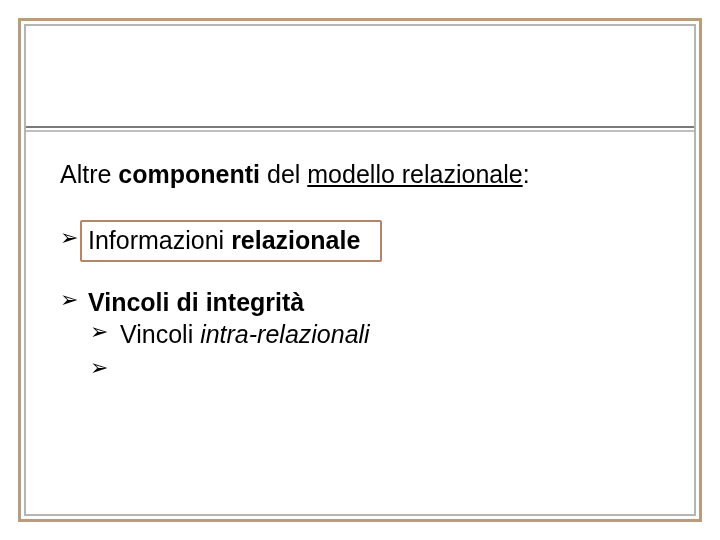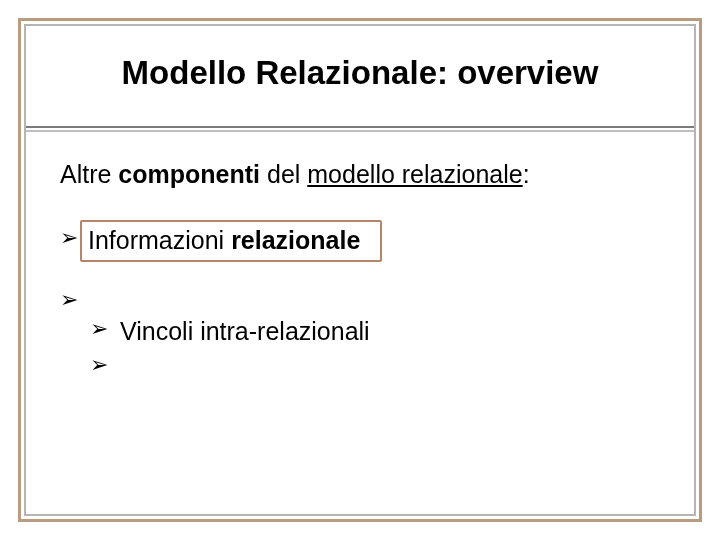--- a/index.html
+++ b/index.html
@@ -101,30 +101,29 @@
     top: -4px;
     bottom: -6px;
     border: 2px solid #b5846b;
     border-radius: 2px;
     pointer-events: none;
   }
 
   .space { height: 30px; }
 
   .bold { font-weight: bold; }
-  .italic { }
+  .italic { font-style: italic; }
 </style>
 </head>
 <body>
 
 <div class="slide">
   <div class="outer-frame">
     <div class="inner-frame">
 
-      <div class="title">Modello Relazionale: overview</div>
       <div class="title-underline u-dark"></div>
       <div class="title-underline u-light"></div>
 
       <div class="content">
 
         <div class="intro">
           <span>Altre </span><span class="bold">componenti</span><span> del </span><span class="underline">modello relazionale</span><span>:</span>
         </div>
 
         <div class="list-top">
@@ -134,20 +133,23 @@
             <span class="boxed-wrap">
               <span>Informazioni </span><span class="bold">relazionale</span>
               <span class="box-overlay"></span>
             </span>
           </div>
 
           <div class="space"></div>
 
           <div class="li">
             <span class="arrow">➢</span>
+            <span class="bold">
+              <span>Vincoli di </span><span>integrità</span>
+            </span>
           </div>
 
           <div class="sub">
             <div class="li">
               <span class="arrow">➢</span>
               <span>
                 <span>Vincoli </span><span class="italic">intra-relazionali</span>
               </span>
             </div>
             <div class="li">

